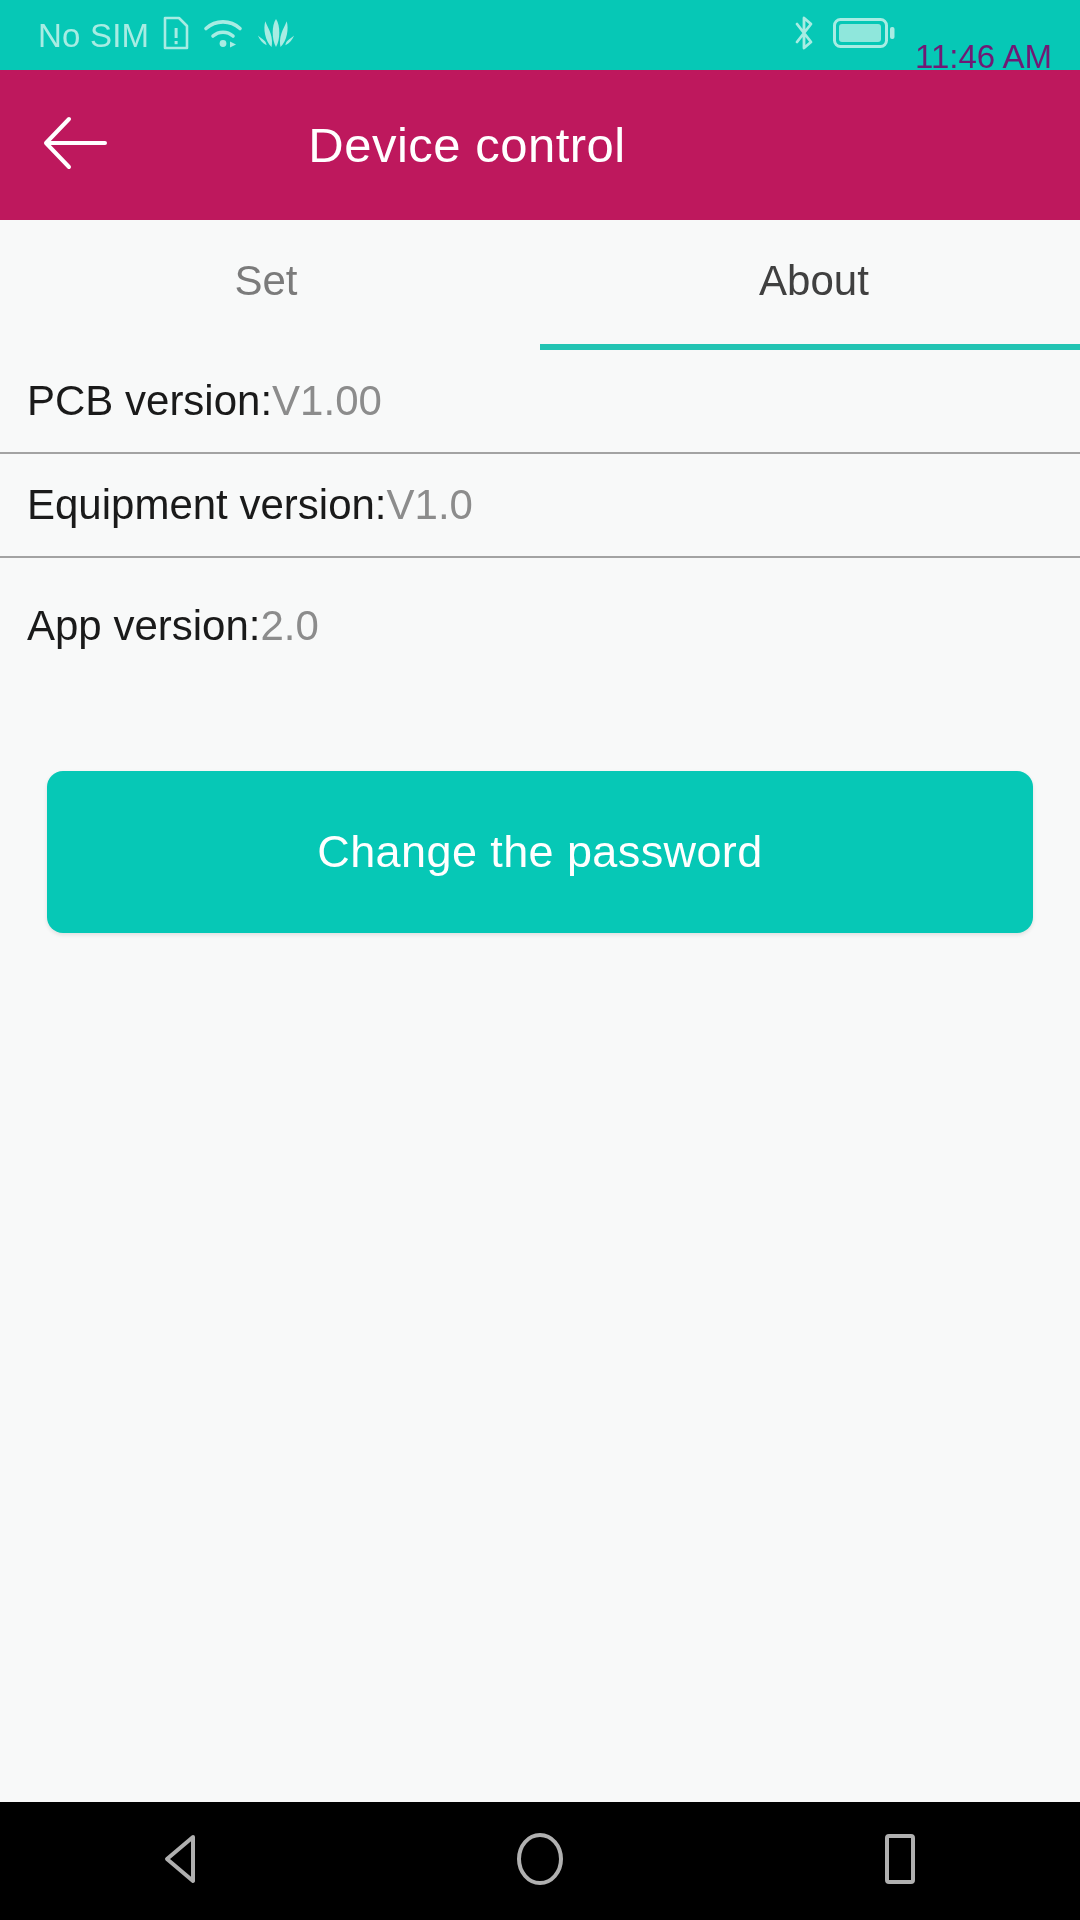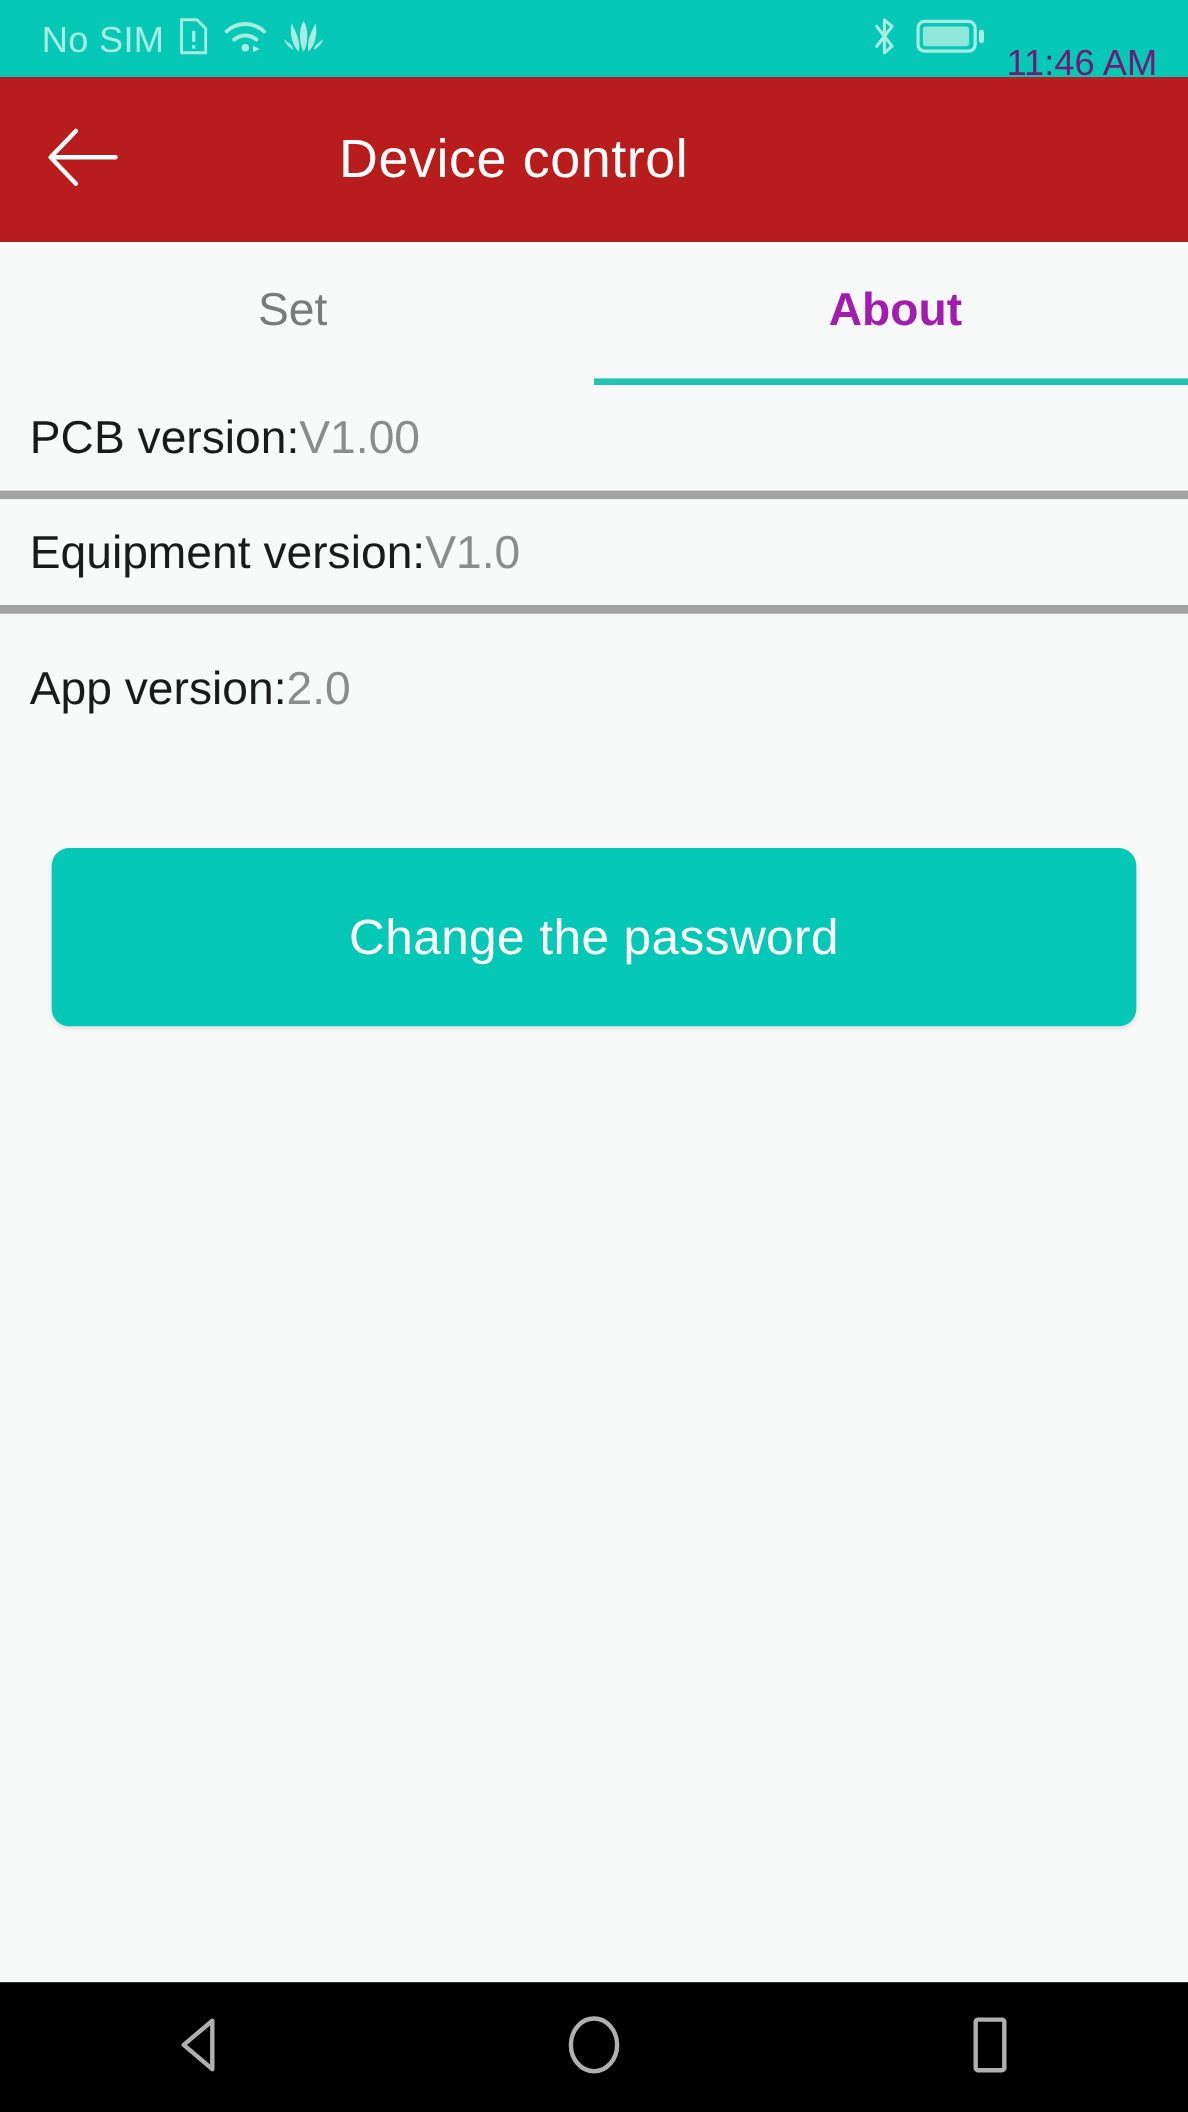--- a/index.html
+++ b/index.html
@@ -51,21 +51,21 @@
     font-size: 33px;
     line-height: 1;
     margin-left: 4px;
     margin-top: 43px;
   }
   .sb-icon { display: block; }
 
   
   #app-bar {
     height: 150px;
-    background: #b91c1c;
+    background: #be185d;
     position: relative;
     display: flex;
     align-items: center;
     flex: 0 0 auto;
   }
   #back-button {
     position: absolute;
     left: 20px;
     top: 50%;
     transform: translateY(-50%);
@@ -100,41 +100,41 @@
   .tab {
     flex: 1 1 50%;
     display: flex;
     align-items: center;
     justify-content: center;
     font-size: 42px;
     cursor: pointer;
     padding-bottom: 8px;
   }
   .tab.inactive { color: #7b7b7b; }
-  .tab.active    { color: #a21caf; font-weight: bold; }
+  .tab.active    { color: #404040; }
   #tab-indicator {
     position: absolute;
     bottom: 0;
     left: 50%;
     width: 50%;
     height: 6px;
     background: #22c4b3;
   }
 
   
   #info-list {
     background: #f8f9f9;
     flex: 0 0 auto;
   }
   .info-row {
     height: 104px;
     display: flex;
     align-items: center;
     padding-left: 27px;
-    border-bottom: 8px solid #a3a3a3;
+    border-bottom: 2px solid #a3a3a3;
     background: #f8f9f9;
   }
   .info-row:last-child { border-bottom: none; margin-top: 16px; }
   .info-label {
     font-size: 42px;
     color: #1a1a1a;
     white-space: nowrap;
   }
   .info-value {
     font-size: 42px;

